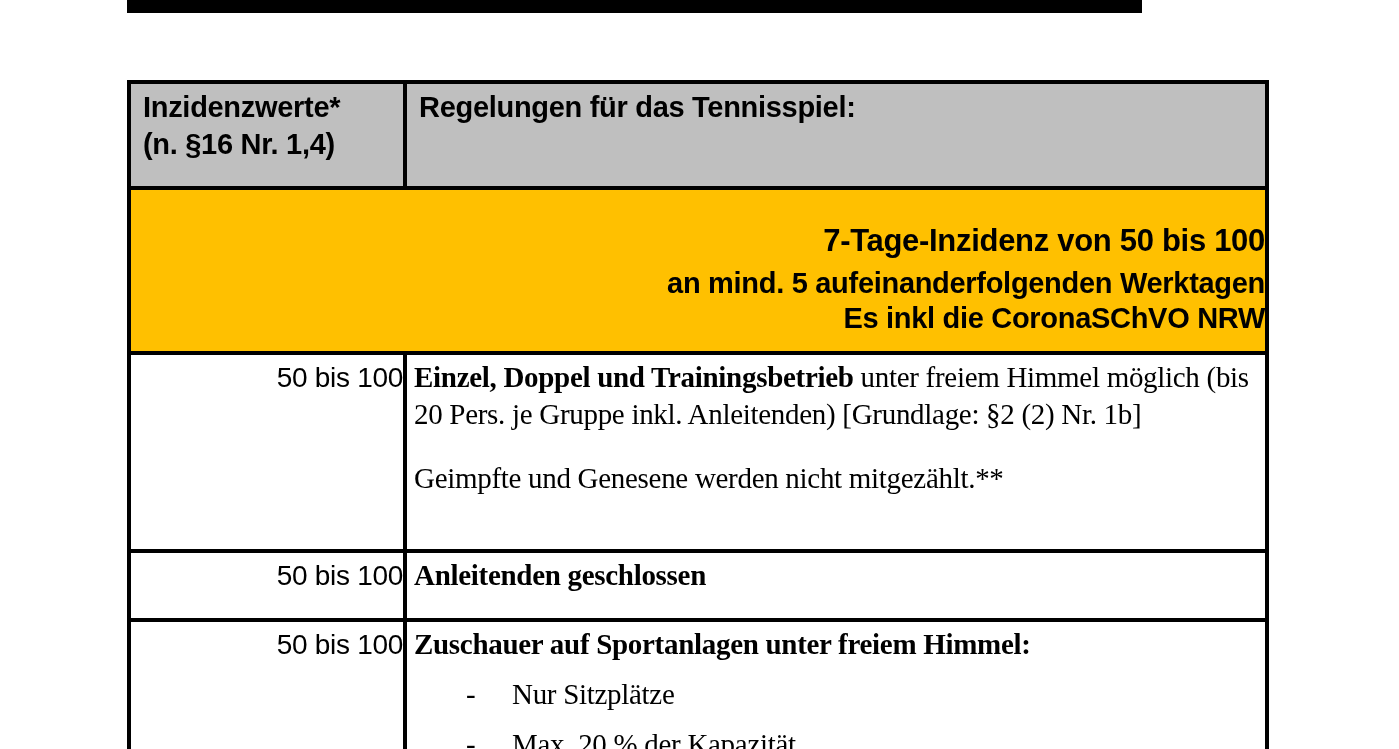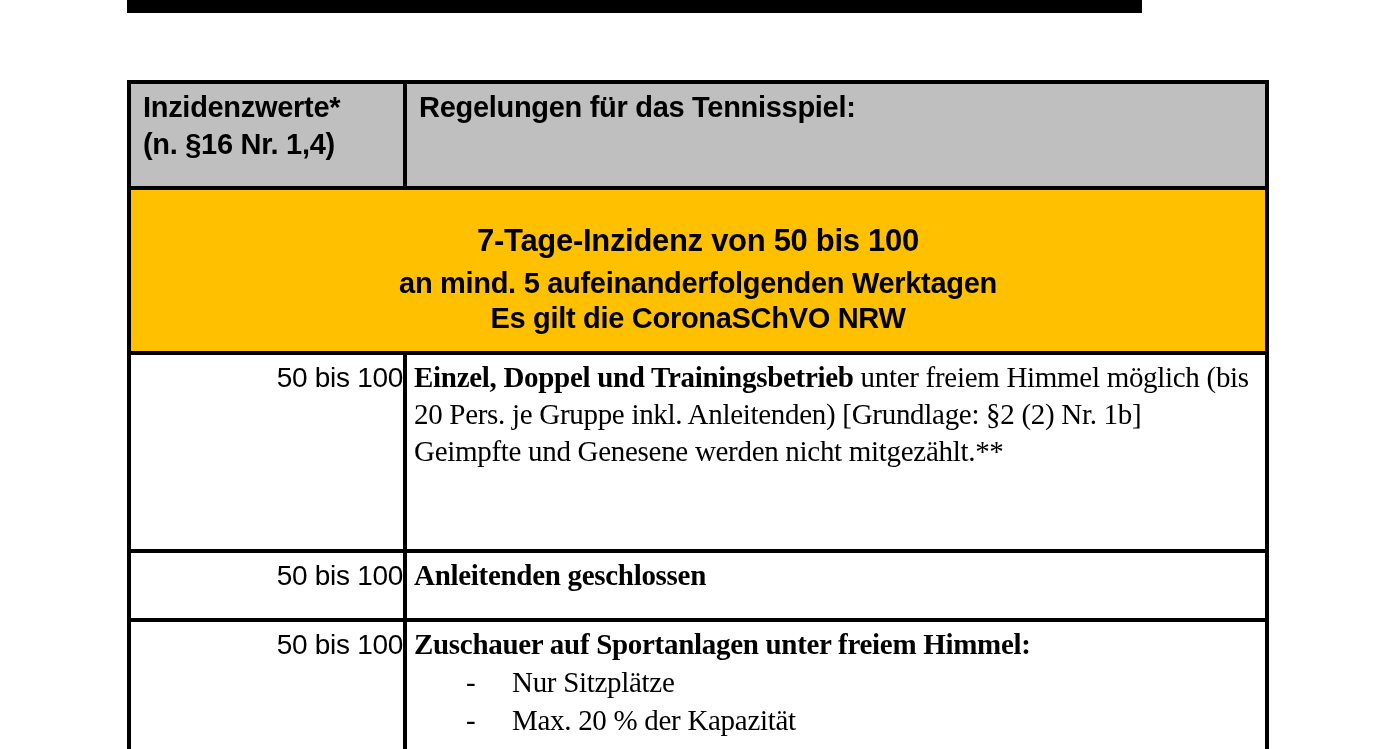--- a/index.html
+++ b/index.html
@@ -43,21 +43,21 @@
   tr.row-2 { height: 210px; }
   td.hd {
     background: #bfbfbf;
     font-weight: bold;
     font-size: 29px;
     line-height: 37px;
     padding: 5px 10px 0 12px;
   }
   td.banner {
     background: #ffc000;
-    text-align: center;
+    text-align: right;
     padding-top: 33px;
   }
   .banner-title {
     font-weight: bold;
     font-size: 31px;
     line-height: 36px;
     margin-bottom: 7px;
   }
   .banner-sub {
     font-weight: bold;
@@ -70,24 +70,25 @@
     padding-top: 7px;
   }
   td.rule {
     font-size: 29px;
     line-height: 37px;
     padding: 4px 8px 0 7px;
     font-family: Liberation Serif, serif;
   }
   .rp { margin: 0; }
   .b { font-weight: bold; }
-  .note { }
+  .note { margin-top: 27px; }
   .bullet-line {
     padding-left: 52px;
     line-height: 38px;
+    margin-top: 12px;
   }
   .dash { display: inline-block; width: 46px; }
 </style>
 </head>
 <body>
 
 <div class="page">
 
   <div class="artifact-bar"></div>
 
@@ -105,21 +106,21 @@
       </td>
       <td class="hd">
         <div>Regelungen für das Tennisspiel:</div>
       </td>
     </tr>
 
     <tr class="banner-row">
       <td class="banner" colspan="2">
         <div class="banner-title">7-Tage-Inzidenz von 50 bis 100</div>
         <div class="banner-sub">an mind. 5 aufeinanderfolgenden Werktagen</div>
-        <div class="banner-sub">Es gilt die CoronaSChVO NRW</div>
+        <div class="banner-sub">Es inkl die CoronaSChVO NRW</div>
       </td>
     </tr>
 
     <tr class="row-0">
       <td class="inc">50 bis 100</td>
       <td class="rule">
         <p class="rp"><span class="b">Einzel, Doppel und Trainingsbetrieb</span><span> unter freiem Himmel möglich (bis 20 Pers. je Gruppe inkl. Anleitenden) [Grundlage: §2 (2) Nr. 1b]</span></p>
         <p class="rp note">Geimpfte und Genesene werden nicht mitgezählt.**</p>
       </td>
     </tr>

